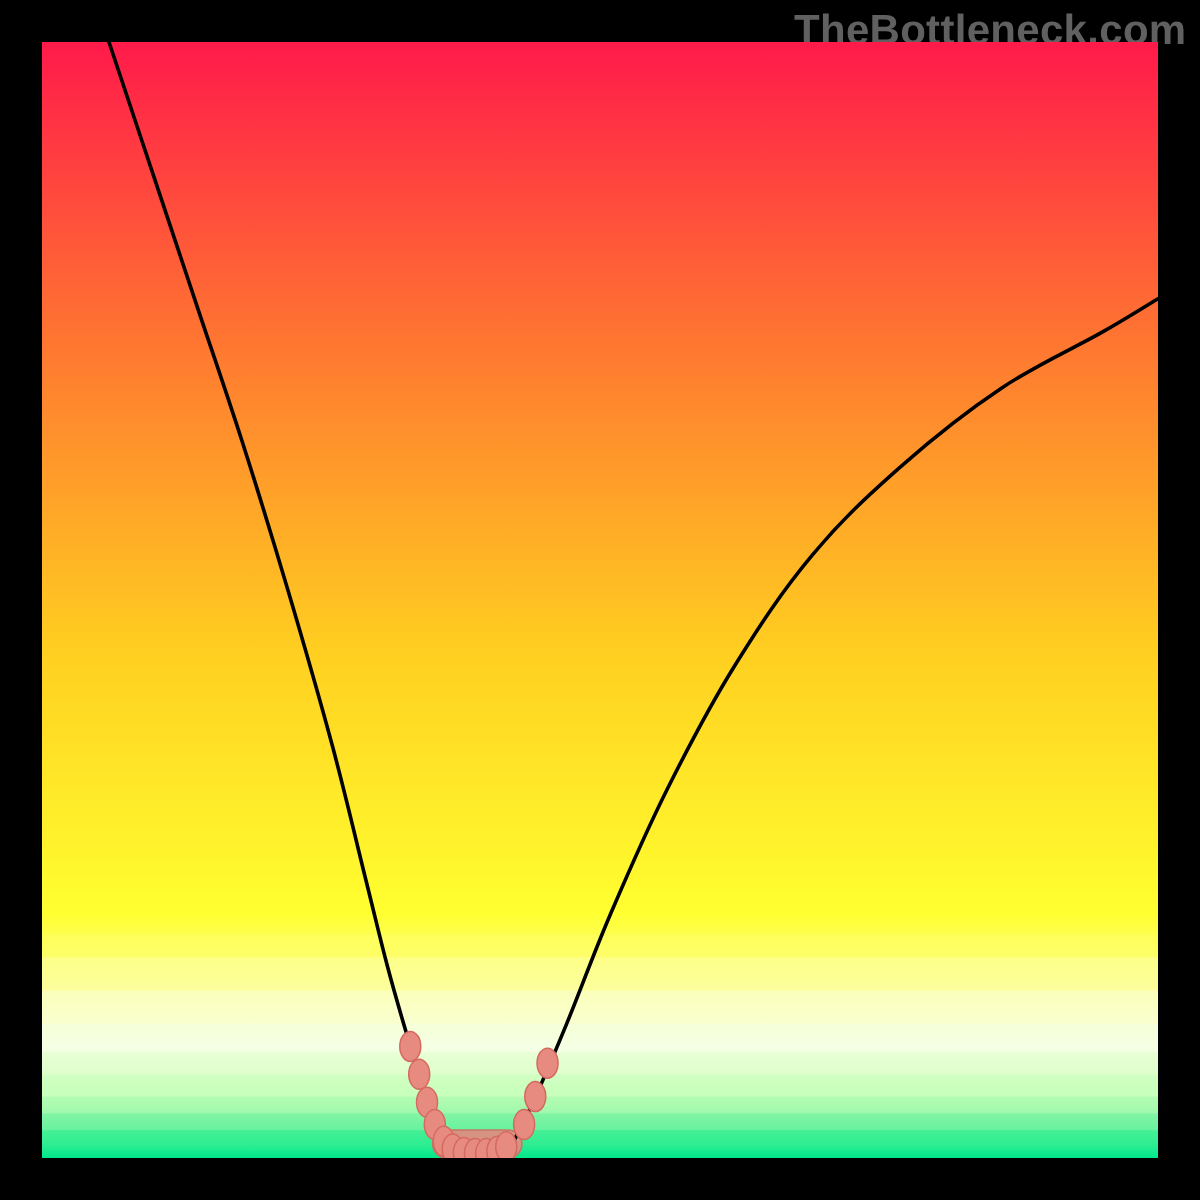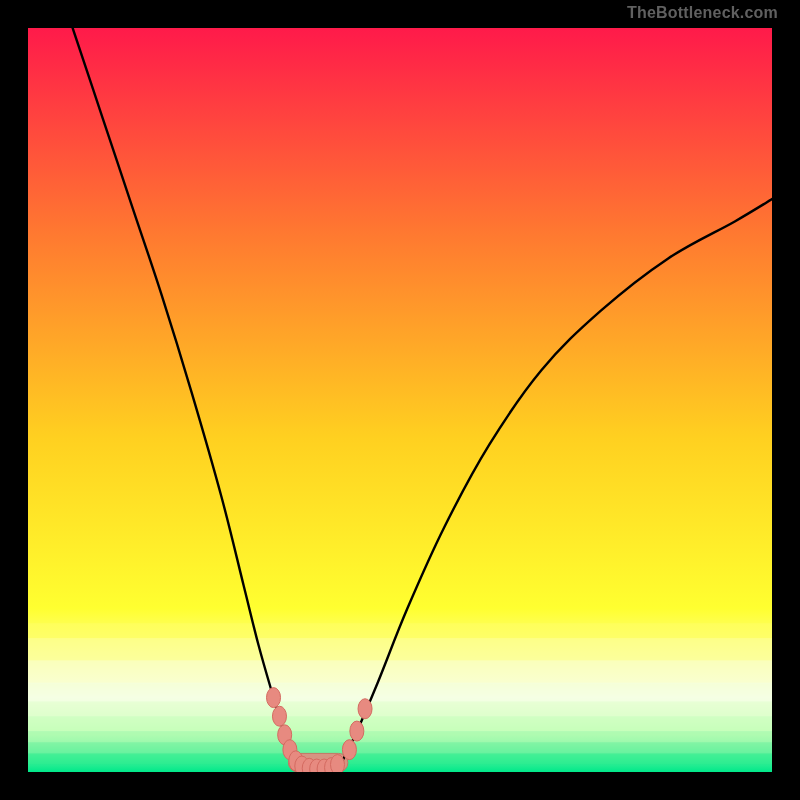--- a/index.html
+++ b/index.html
@@ -1,17 +1,17 @@
 <!DOCTYPE html>
 <html><head>
 <meta charset="utf-8">
 <style>
   html,body{margin:0;padding:0;width:800px;height:800px;background:#000;font-family:Arial,Helvetica,sans-serif;overflow:hidden}
   .frame{position:absolute;left:28px;top:28px;width:744px;height:744px}
-  .watermark{position:absolute;top:4px;right:22px;color:#606060;font-size:16px;font-weight:600;letter-spacing:.2px}
+  .watermark{position:absolute;top:4px;right:9px;color:#606060;font-size:28px;font-weight:600;letter-spacing:.2px}
   svg{display:block}
 </style>
 </head>
 <body>
 
 <div class="watermark">TheBottleneck.com</div>
 
 <div class="frame">
   <svg id="chart-svg" width="744" height="744" viewBox="0 0 744 744">
     <defs>

